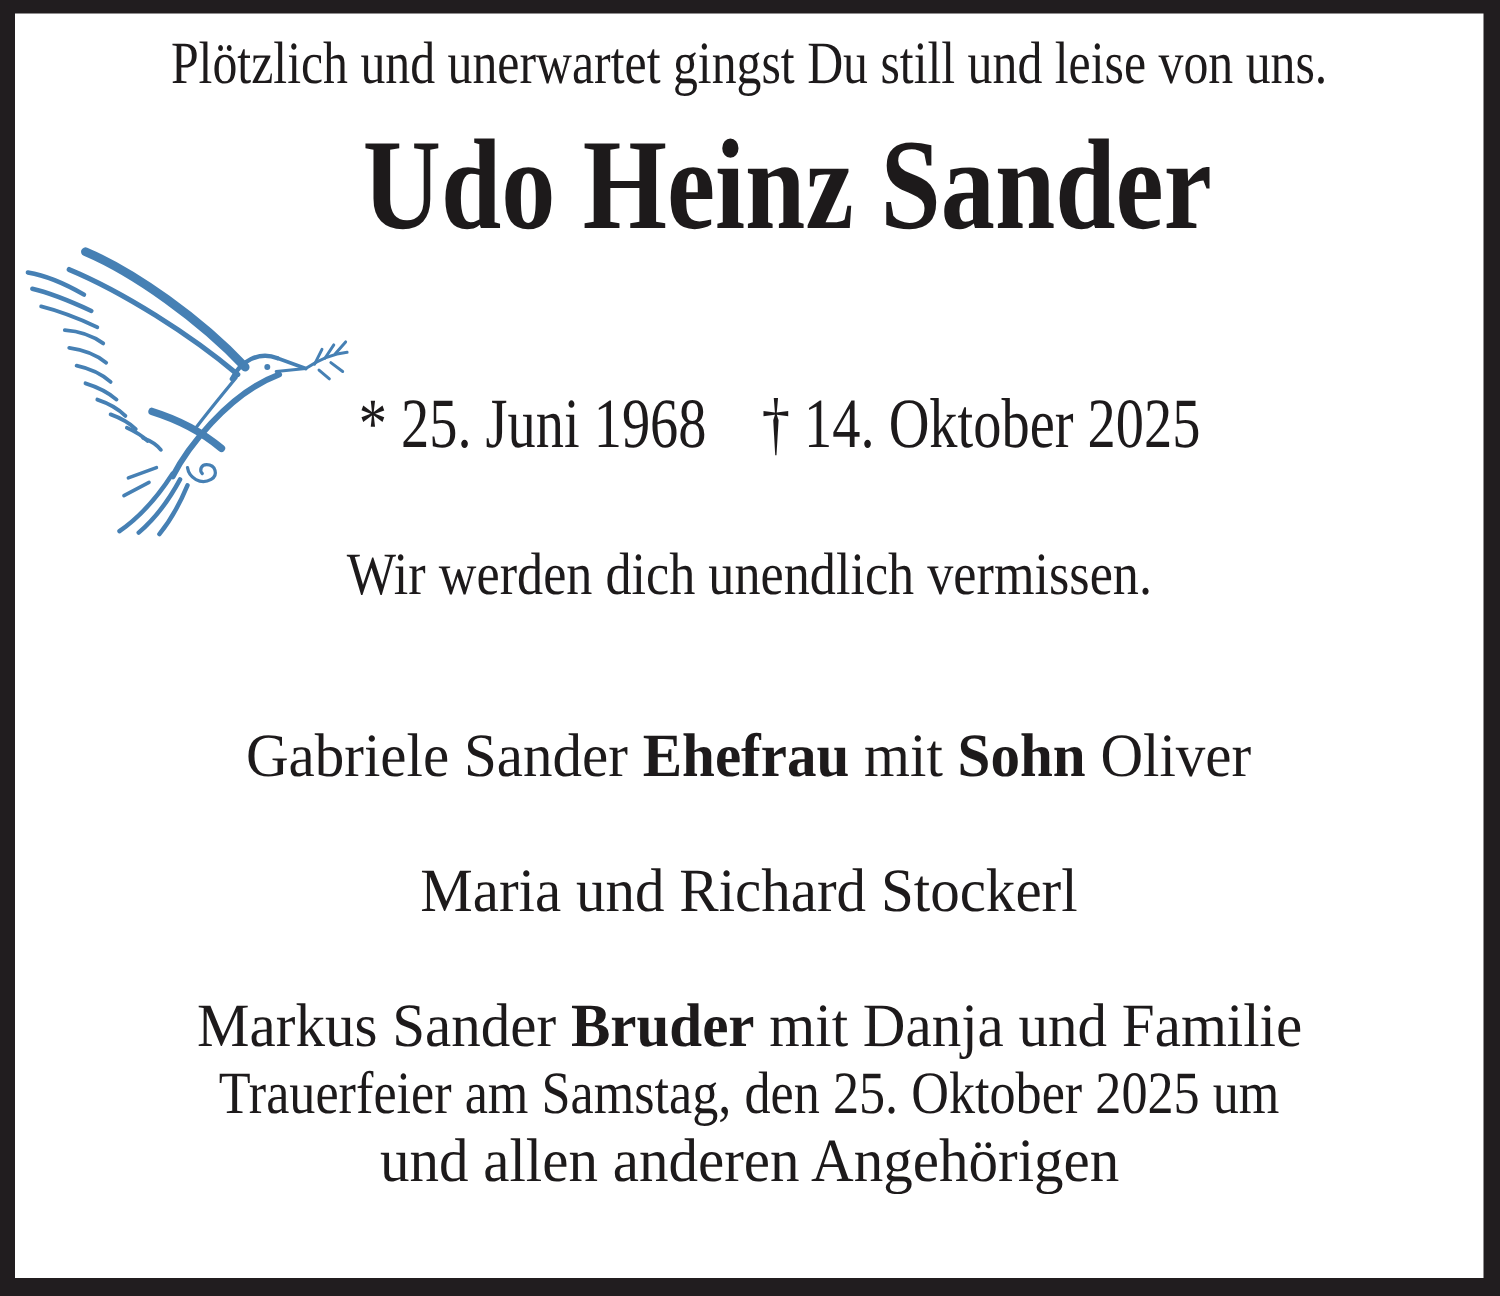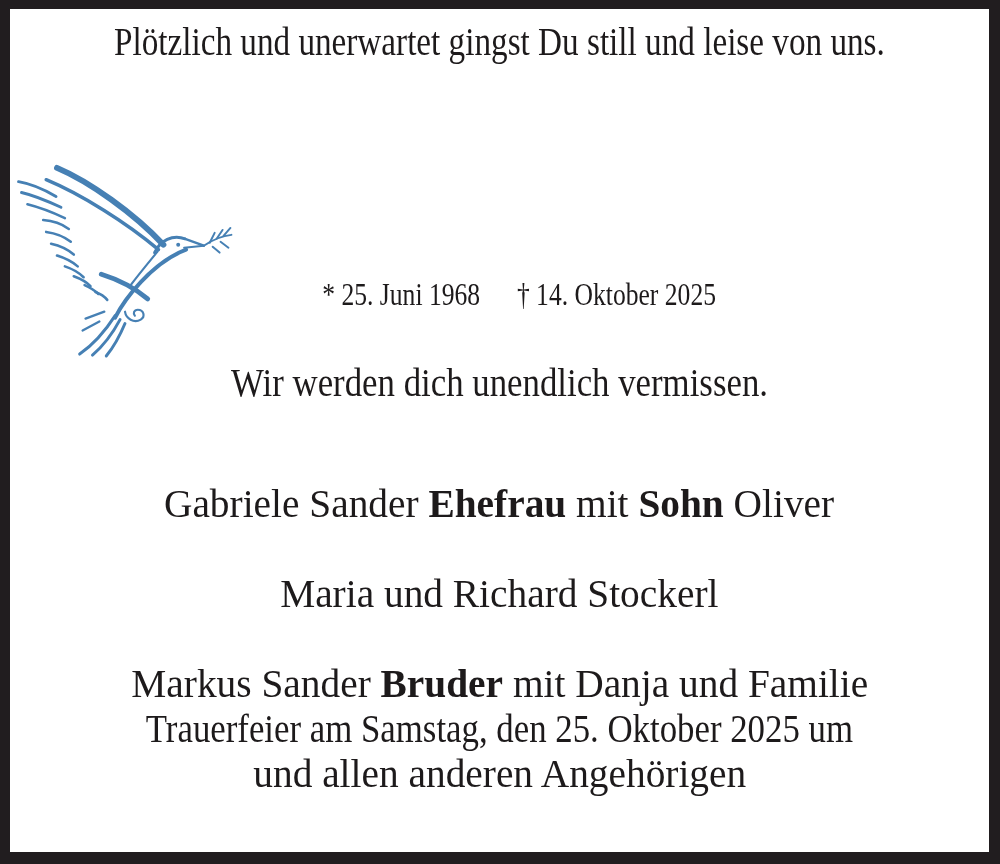--- a/index.html
+++ b/index.html
@@ -28,21 +28,21 @@
 
   .quote{top:9px;font-size:40px;line-height:48px;}
   .quote .sx{transform:scaleX(.83);}
 
   .title{top:72px;font-size:86px;line-height:84px;font-weight:700;}
   .title .sx{transform:scaleX(.84);}
 
   .subtitle{top:161px;font-size:45px;line-height:52px;}
   .subtitle .sx{transform:scaleX(.84);}
 
-  .dates{top:257px;font-size:32px;line-height:56px;padding-left:40px;}
+  .dates{top:246px;font-size:47px;line-height:56px;padding-left:40px;}
   .dates .sx{transform:scaleX(.8);}
   .death-gap{margin-left:46px;}
 
   .farewell{top:347px;font-size:40px;line-height:54px;text-align:center;}
   .farewell .sx{transform:scaleX(.87);}
 
   .family{position:absolute;top:429px;left:0;right:0;font-size:41px;}
   .family .fline{position:relative;text-align:center;line-height:50px;white-space:nowrap;margin-top:40px;}
   .family .sx{transform:scaleX(.96);}
   .family b{font-weight:700;}
@@ -57,20 +57,23 @@
 </style>
 </head>
 <body>
 
 <div class="page">
 
   <div class="line quote">
     <span class="sx">Plötzlich und unerwartet gingst Du still und leise von uns.</span>
   </div>
 
+  <div class="line title offset">
+    <span class="sx">Udo Heinz Sander</span>
+  </div>
 
 
   <div class="line dates offset">
     <span class="sx">
       <span>* 25. Juni 1968</span><span class="death-gap">† 14. Oktober 2025</span>
     </span>
   </div>
 
   <div class="line farewell">
     <span class="sx">Wir werden dich unendlich vermissen.</span>

